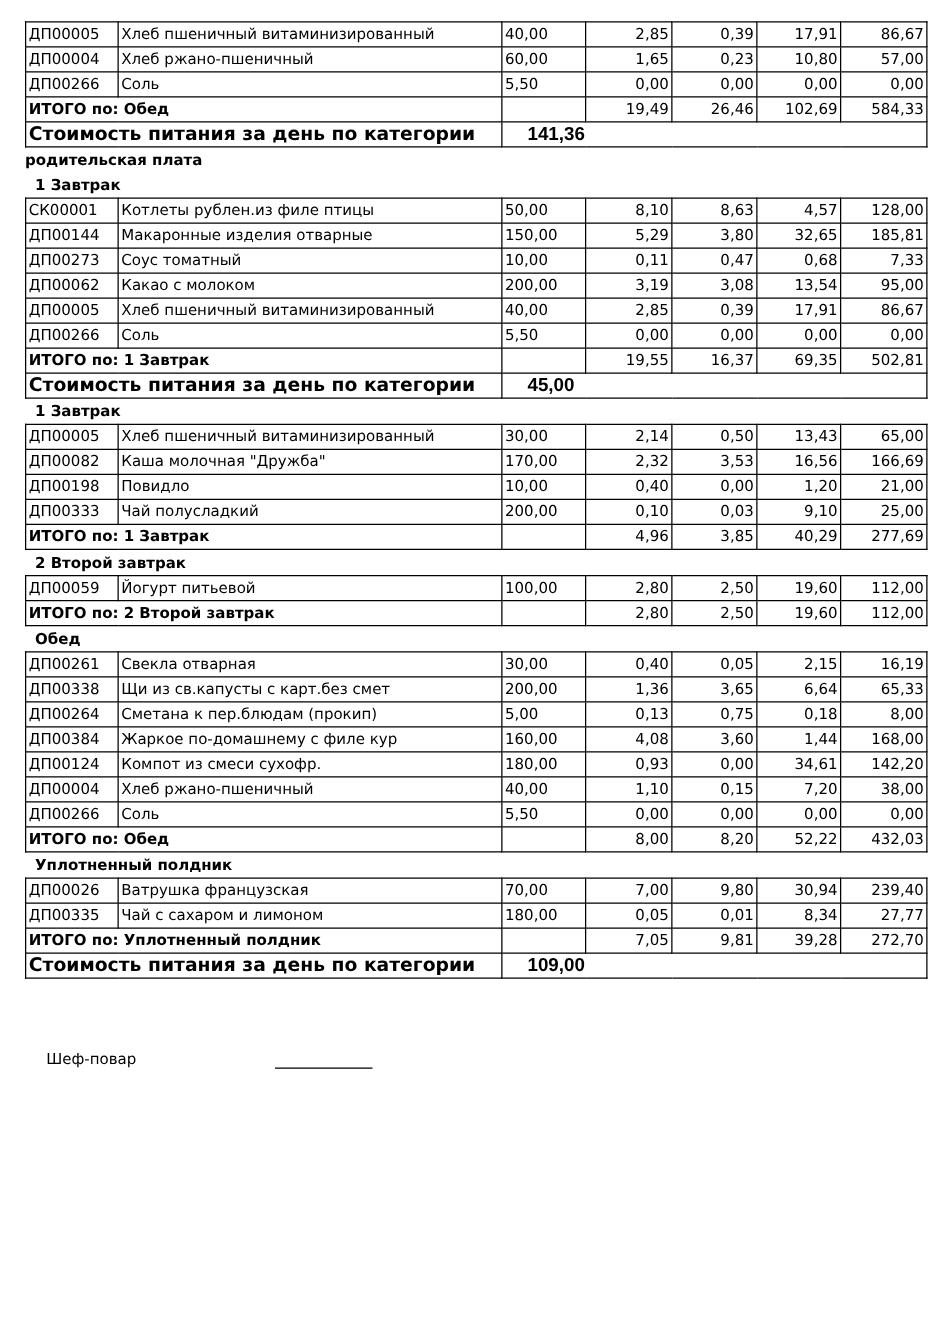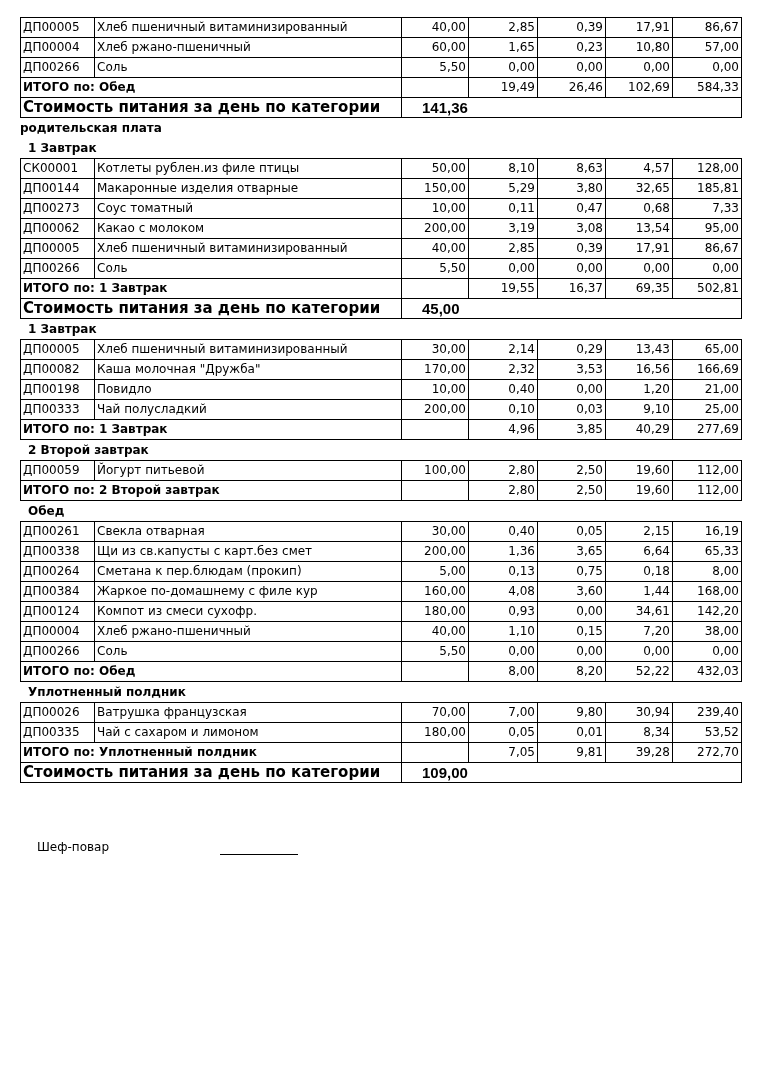--- a/index.html
+++ b/index.html
@@ -9,21 +9,21 @@
   table.grid { border-collapse: collapse; width: 721px; table-layout: fixed; }
   table.grid td { border: 1px solid #000; height: 19px; padding: 0 2px; font-size: 12px;
                   line-height: 19px; white-space: nowrap; overflow: hidden; }
   col.c-code { width: 74px; }
   col.c-name { width: 307px; }
   col.c-qty { width: 67px; }
   col.c-p { width: 69px; }
   col.c-f { width: 68px; }
   col.c-c { width: 67px; }
   col.c-k { width: 69px; }
-  td.qty { text-align: right; }
+  td.qty { text-align: left; }
   td.num { text-align: right; }
   tr.total td { font-weight: bold; }
   tr.total td.num { font-weight: normal; }
   tr.cost td { font-size: 15px; font-weight: bold; height: 19px; line-height: 19px; }
   tr.cost td.costval { font-family: Liberation Sans, sans-serif; font-size: 15px; padding-left: 20px; }
   .category-title { font-weight: bold; font-size: 12px; height: 20px; line-height: 20px; }
   .meal-title { font-weight: bold; font-size: 12px; height: 20px; line-height: 21px; padding-left: 8px; }
   .footer { position: absolute; left: 37px; top: 840px; font-size: 12px; }
   .sigline { position: absolute; left: 220px; top: 854px; width: 78px; border-top: 1px solid #000; }
 </style>
@@ -177,21 +177,21 @@
         <col class="c-f">
         <col class="c-c">
         <col class="c-k">
       </colgroup>
     <tbody id="c1m0">
         <tr>
           <td>ДП00005</td>
           <td>Хлеб пшеничный витаминизированный</td>
           <td class="qty">30,00</td>
           <td class="num">2,14</td>
-          <td class="num">0,29</td>
+          <td class="num">0,50</td>
           <td class="num">13,43</td>
           <td class="num">65,00</td>
         </tr>
         <tr>
           <td>ДП00082</td>
           <td>Каша молочная "Дружба"</td>
           <td class="qty">170,00</td>
           <td class="num">2,32</td>
           <td class="num">3,53</td>
           <td class="num">16,56</td>
@@ -362,21 +362,21 @@
           <td class="num">30,94</td>
           <td class="num">239,40</td>
         </tr>
         <tr>
           <td>ДП00335</td>
           <td>Чай с сахаром и  лимоном</td>
           <td class="qty">180,00</td>
           <td class="num">0,05</td>
           <td class="num">0,01</td>
           <td class="num">8,34</td>
-          <td class="num">53,52</td>
+          <td class="num">27,77</td>
         </tr>
         <tr class="total">
           <td colspan="2">ИТОГО по: Уплотненный полдник</td>
           <td></td>
           <td class="num">7,05</td>
           <td class="num">9,81</td>
           <td class="num">39,28</td>
           <td class="num">272,70</td>
         </tr>
         <tr class="cost">

